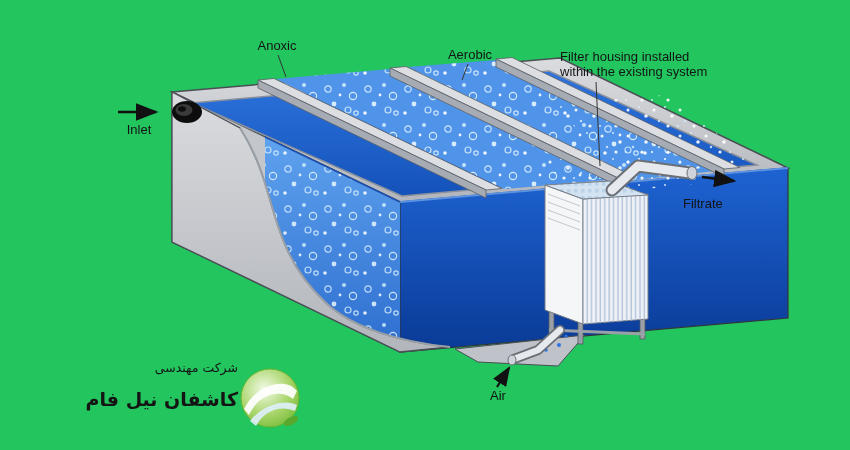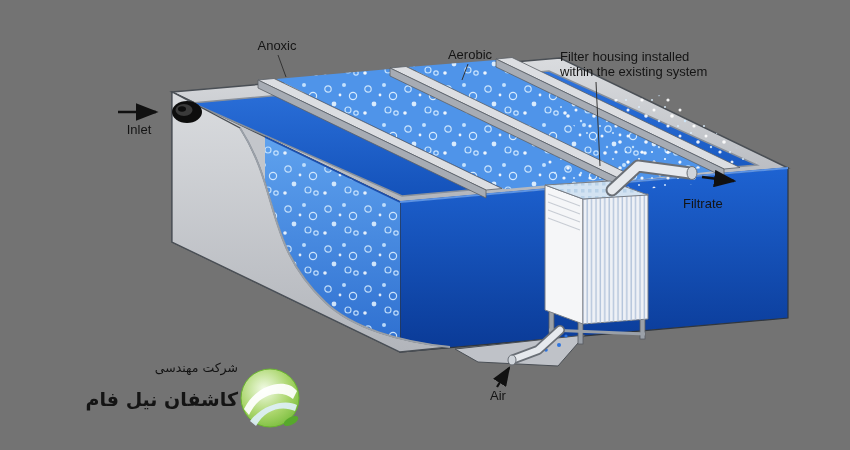--- a/index.html
+++ b/index.html
@@ -1,16 +1,16 @@
 <!DOCTYPE html>
 <html><head>
 <meta charset="utf-8">
 <style>
   html,body{margin:0;padding:0;background:#ffffff;}
-  .canvas{position:relative;width:850px;height:450px;background:#737373;overflow:hidden;}
+  .canvas{position:relative;width:850px;height:450px;background:#22c55e;overflow:hidden;}
   svg{display:block;}
   text{font-family:"Liberation Sans",sans-serif;fill:#141414;}
   .lbl{font-size:13px;}
   .logo-fa{font-family:"DejaVu Sans",sans-serif;}
 </style>
 </head>
 <body>
 
 <div class="canvas">
 <svg width="850" height="450" viewBox="0 0 850 450">

